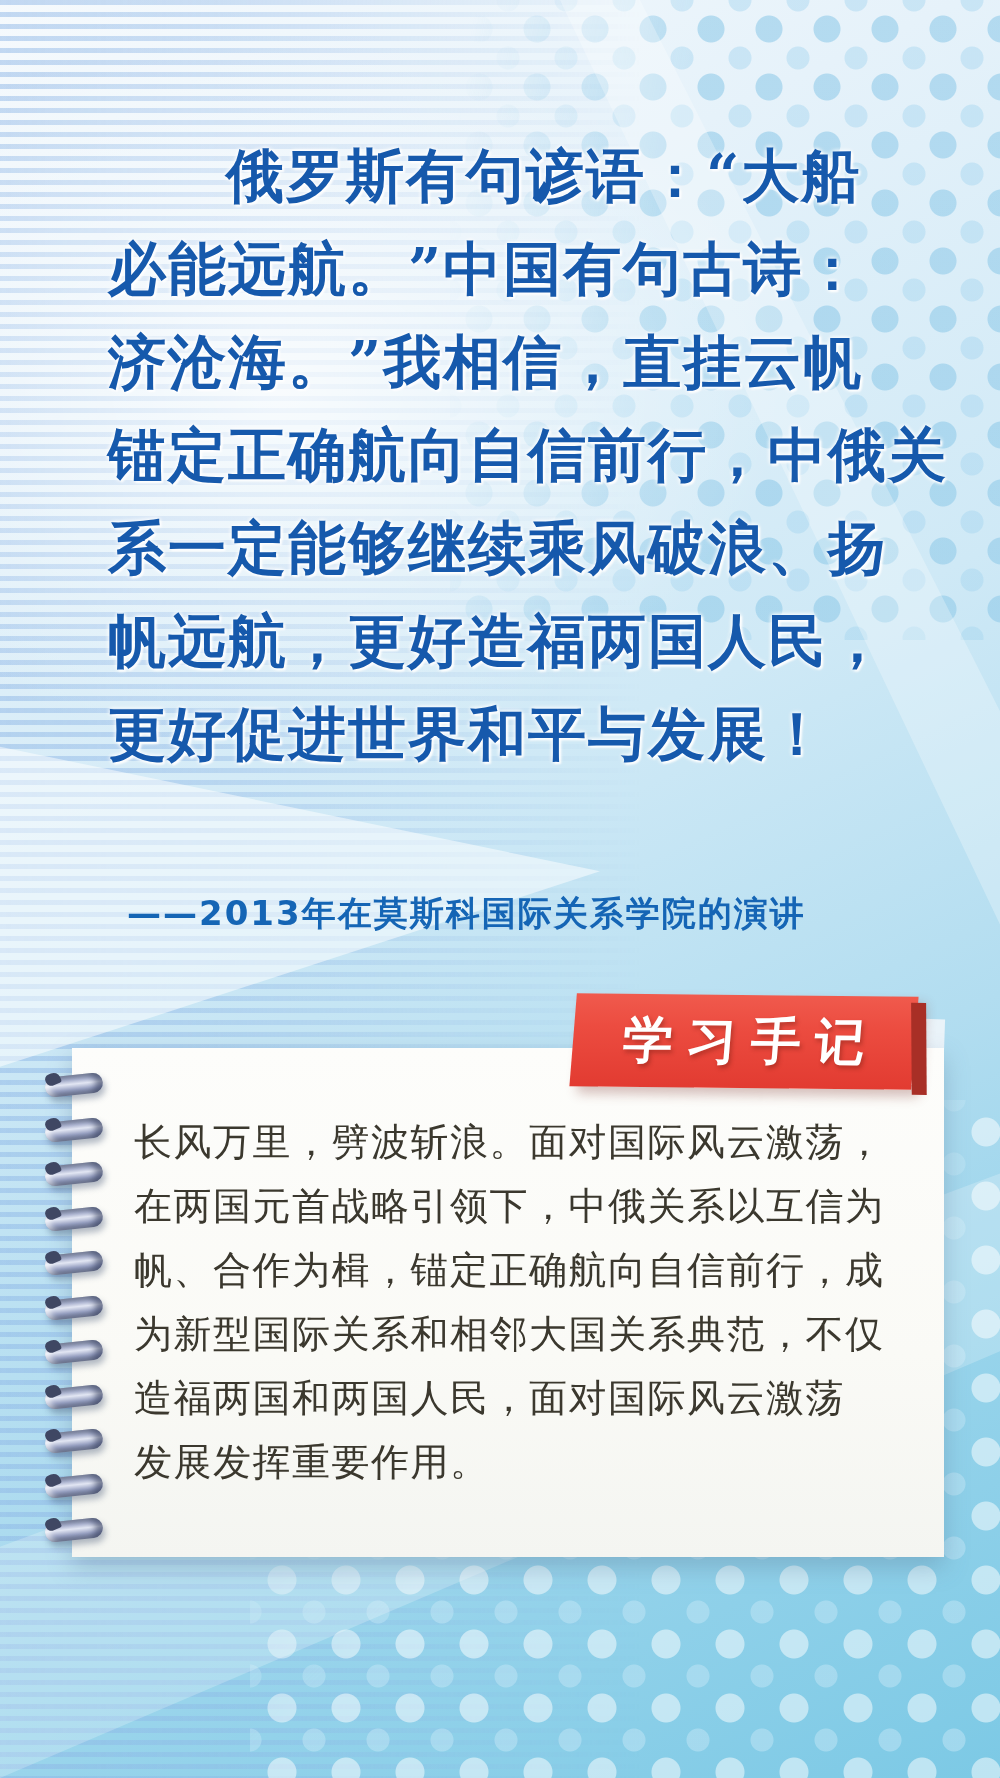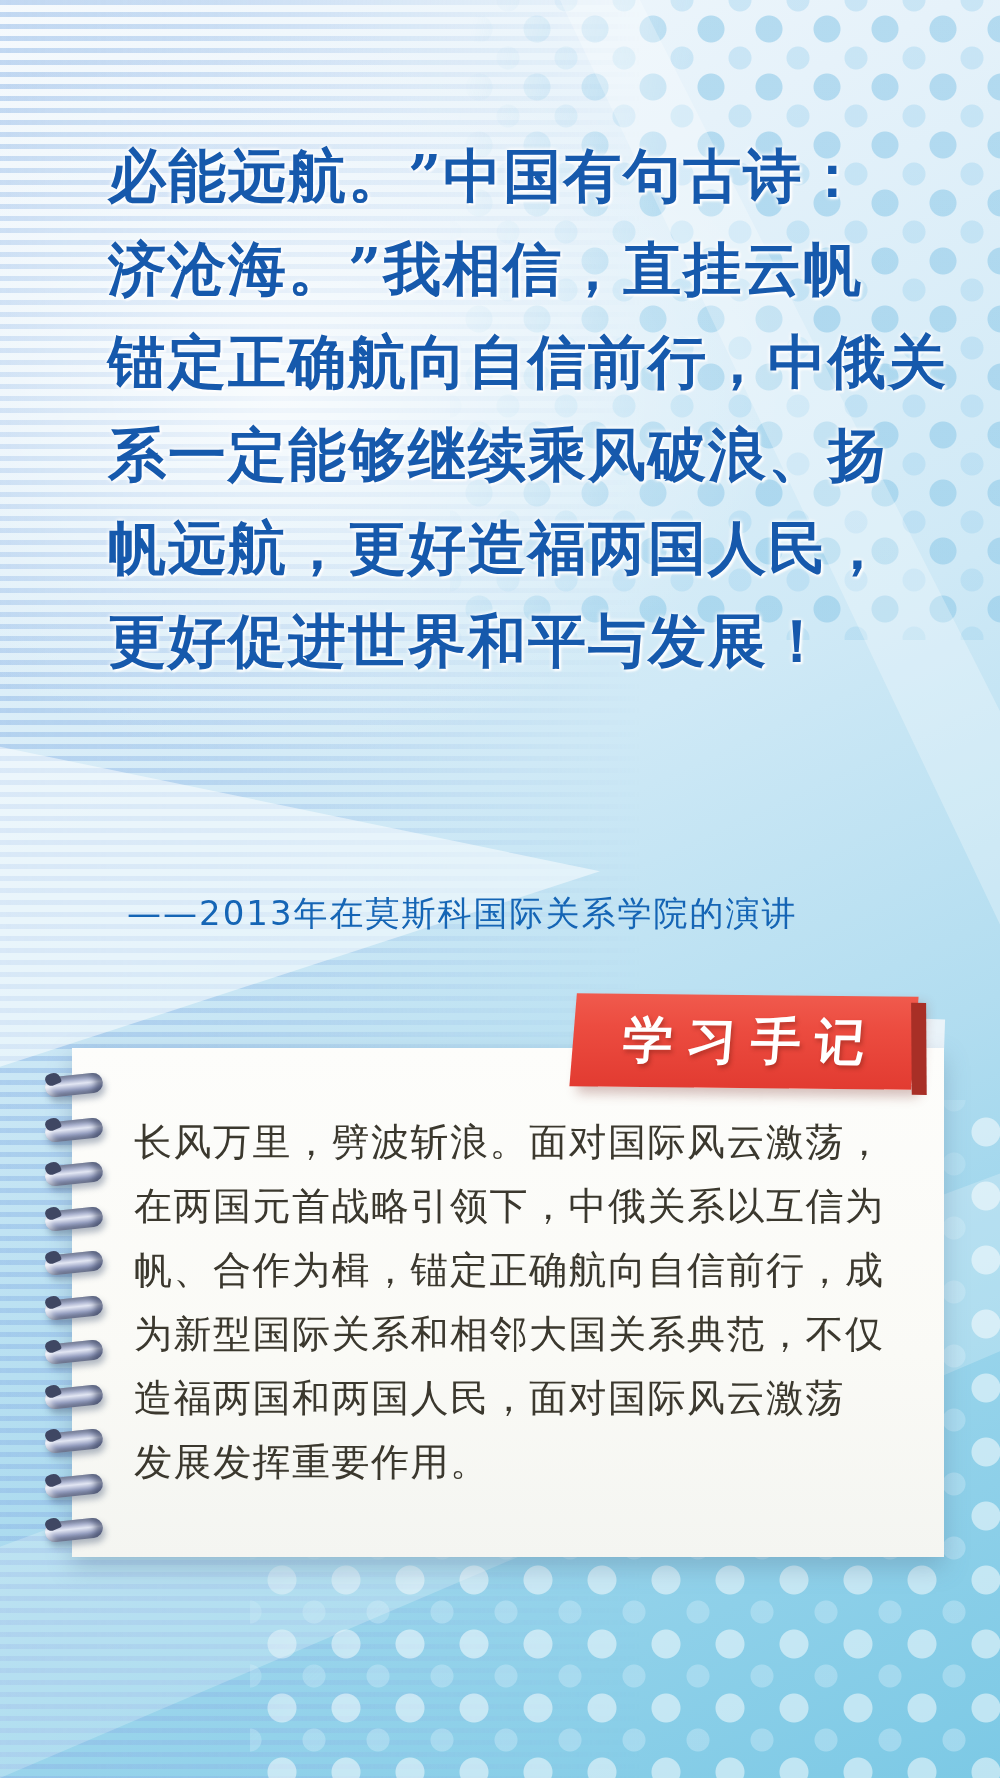--- a/index.html
+++ b/index.html
@@ -32,21 +32,21 @@
   .ray3{background:rgba(255,255,255,.22);clip-path:polygon(0 87%,100% 66%,100% 76%,0 100%);}
 
   
   .quote{position:absolute;left:108px;top:130px;width:810px;z-index:3;
     font-family:"DejaVu Serif",serif;font-weight:700;font-size:58px;line-height:93px;
     letter-spacing:2px;color:#1659ac;
     text-shadow:0 0 4px #fff,0 0 5px rgba(255,255,255,.95),2px 2px 2px rgba(255,255,255,.9);}
   .quote-line{white-space:nowrap;}
   .quote-line.indent{text-indent:118px;}
   .attribution{position:absolute;left:127px;top:893px;z-index:3;
-    font-family:"DejaVu Sans",sans-serif;font-weight:400;font-size:34px;line-height:40px;
+    font-family:"DejaVu Sans",sans-serif;font-weight:700;font-size:34px;line-height:40px;
     letter-spacing:2px;color:#1565b5;white-space:nowrap;}
 
   
   .backsheet{position:absolute;left:856px;top:1018px;width:88px;height:64px;z-index:3;
     background:#eaf3f9;transform:rotate(2deg);}
   .notepad{position:absolute;left:72px;top:1048px;width:872px;height:509px;z-index:4;
     background:linear-gradient(180deg,#fdfdfb 0%,#fafaf6 60%,#f4f5f1 100%);
     box-shadow:0 10px 22px rgba(90,120,150,.35);}
   .note-text{padding:62px 16px 0 62px;font-family:"DejaVu Serif",serif;
     font-size:38px;line-height:64px;letter-spacing:1.5px;color:#3b382e;}
@@ -78,20 +78,21 @@
 
   <div class="stripes"></div>
   <div class="dots-top"></div>
   <div class="dots-bottom"></div>
   <div class="glow"></div>
   <div class="ray ray1"></div>
   <div class="ray ray2"></div>
   <div class="ray ray3"></div>
 
   <section class="quote">
+    <div class="quote-line indent">俄罗斯有句谚语：“大船</div>
     <div class="quote-line">必能远航。”中国有句古诗：</div>
     <div class="quote-line">济沧海。”我相信，直挂云帆</div>
     <div class="quote-line">锚定正确航向自信前行，中俄关</div>
     <div class="quote-line">系一定能够继续乘风破浪、扬</div>
     <div class="quote-line">帆远航，更好造福两国人民，</div>
     <div class="quote-line">更好促进世界和平与发展！</div>
   </section>
   <div class="attribution">——2013年在莫斯科国际关系学院的演讲</div>
 
   <div class="backsheet"></div>

